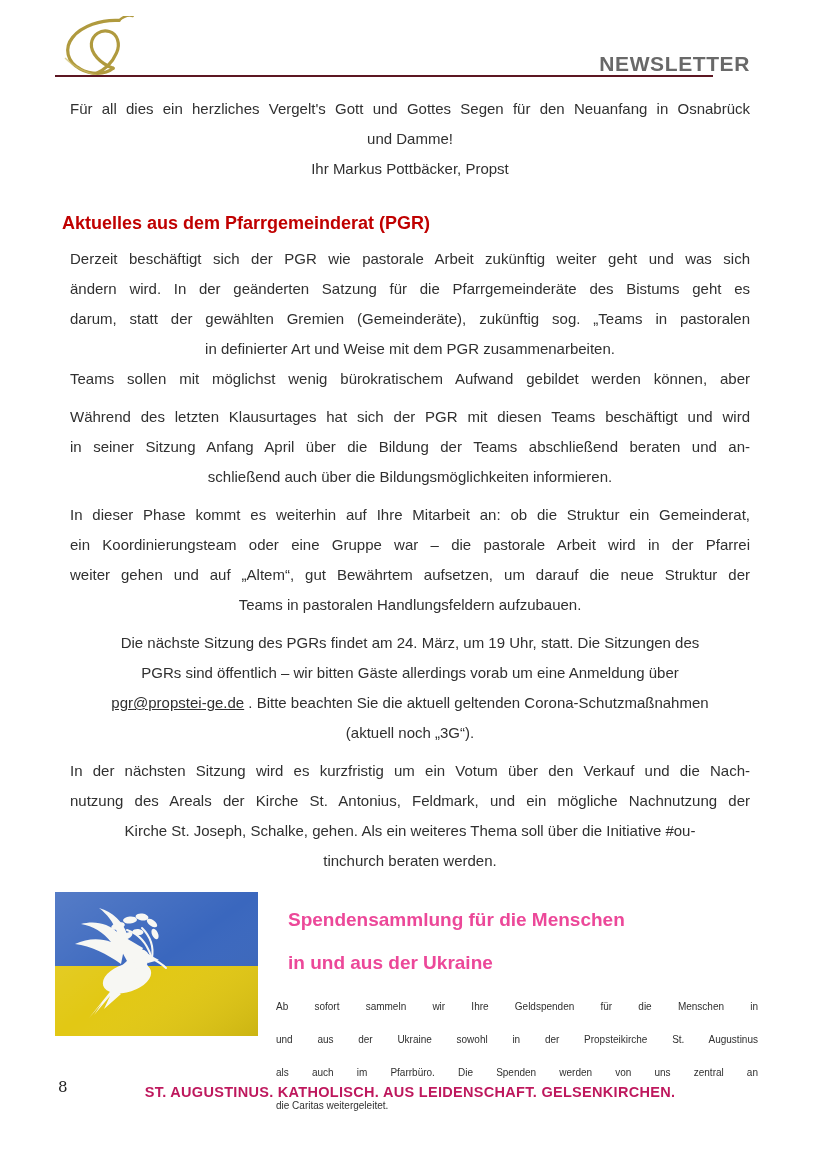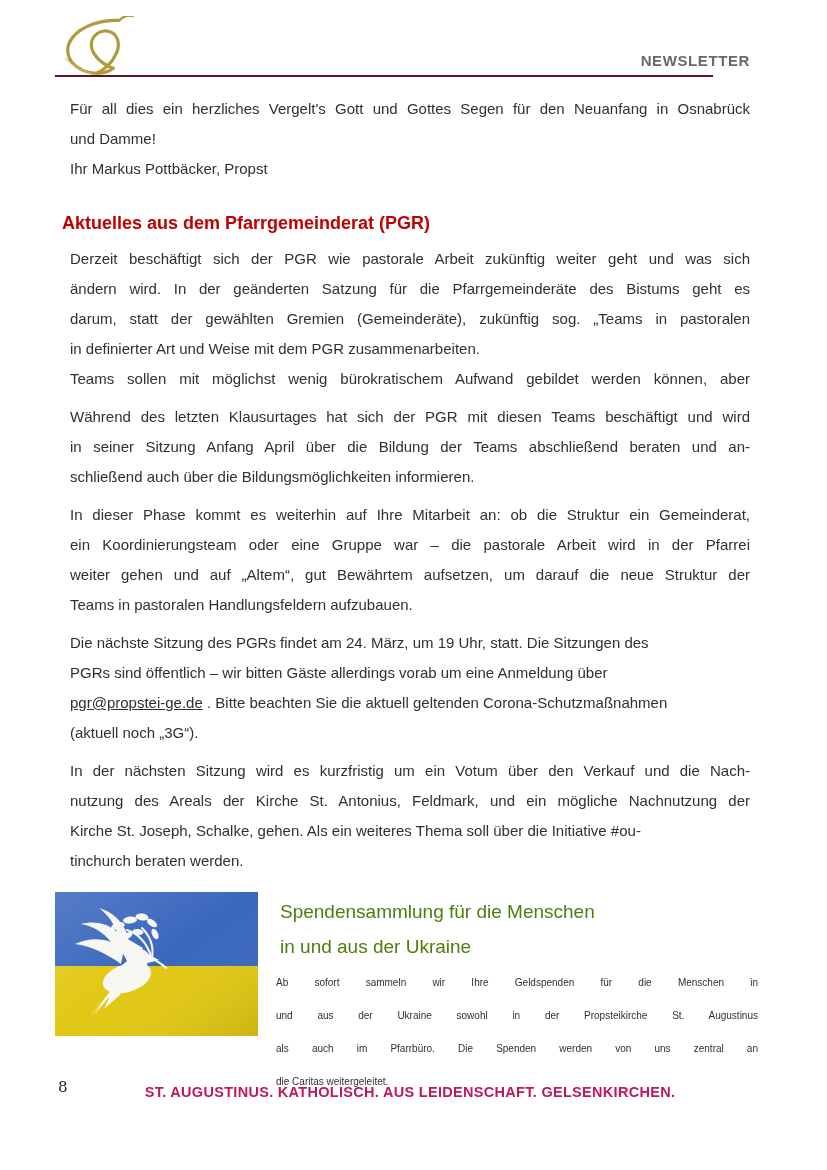--- a/index.html
+++ b/index.html
@@ -3,40 +3,40 @@
 <meta charset="utf-8">
 <style>
   html,body{margin:0;padding:0;background:#e8e8e8;}
   #page{
     position:relative;width:827px;height:1170px;margin:0 auto;background:#ffffff;
     font-family:"Liberation Sans","DejaVu Sans",sans-serif;color:#303030;overflow:hidden;
   }
   
   .logo{position:absolute;left:50px;top:16px;width:92px;height:66px;}
   .brand{
-    position:absolute;top:52px;right:77px;font-size:15px;font-weight:bold;
+    position:absolute;top:52px;right:77px;font-size:21px;font-weight:bold;
     color:#696969;letter-spacing:.6px;padding-left:24px;
   }
   .rule{position:absolute;left:55px;top:75px;width:658px;height:2px;background:#5c1622;}
   
   .content{position:absolute;left:62px;top:86px;width:696px;}
-  .line{line-height:30px;height:30px;font-size:15px;white-space:nowrap;}
+  .line{line-height:30px;height:30px;font-size:15px;white-space:nowrap;text-align:center;}
   .line.j{text-align:justify;text-align-last:justify;}
   .para{margin:8px;}
   .para.gap{margin-top:4px;}
   h1.sec{
     margin:26px 0 6px 0;font-size:18px;line-height:26px;font-weight:bold;color:#c00000;
   }
   a.email{color:inherit;text-decoration:underline;cursor:pointer;}
   
   .ukraine{display:flex;margin-top:16px;align-items:flex-start;}
   .flag{flex:0 0 auto;width:203px;height:144px;margin-left:-7px;margin-right:18px;}
   .ukr-text{flex:1 1 auto;min-width:0;}
   .ukr-text h2{
-    margin:4px;font-size:19px;line-height:31px;font-weight:normal;color:#4d7c0f;
+    margin:12px;font-size:19px;line-height:31px;font-weight:bold;color:#ec4899;
   }
   .uline{line-height:33px;height:33px;font-size:10px;white-space:nowrap;}
   .uline.j{text-align:justify;text-align-last:justify;}
   
   .page-num{
     position:absolute;left:58px;top:1078px;font-family:"DejaVu Serif","Liberation Serif",serif;
     font-size:15px;color:#222222;
   }
   .slogan{
     position:absolute;left:62px;top:1084px;width:696px;text-align:center;

